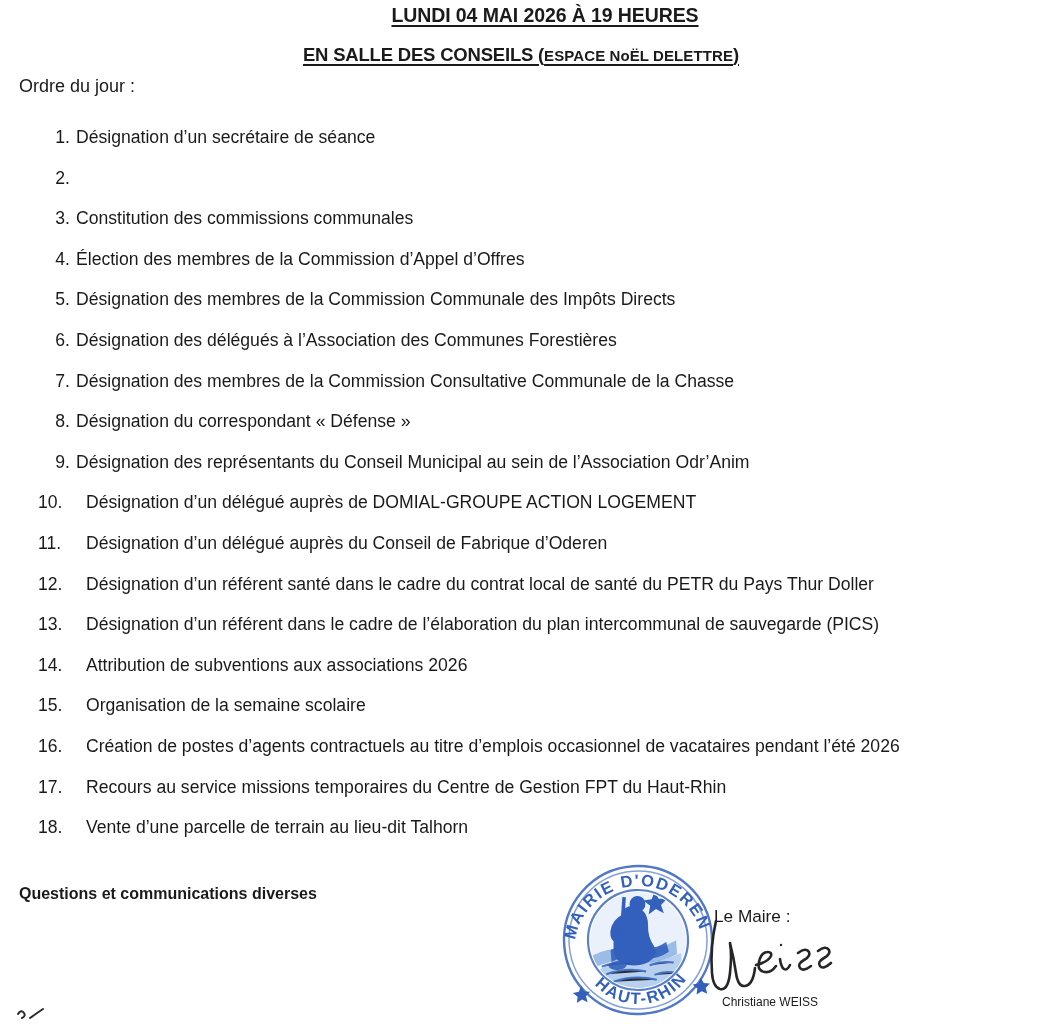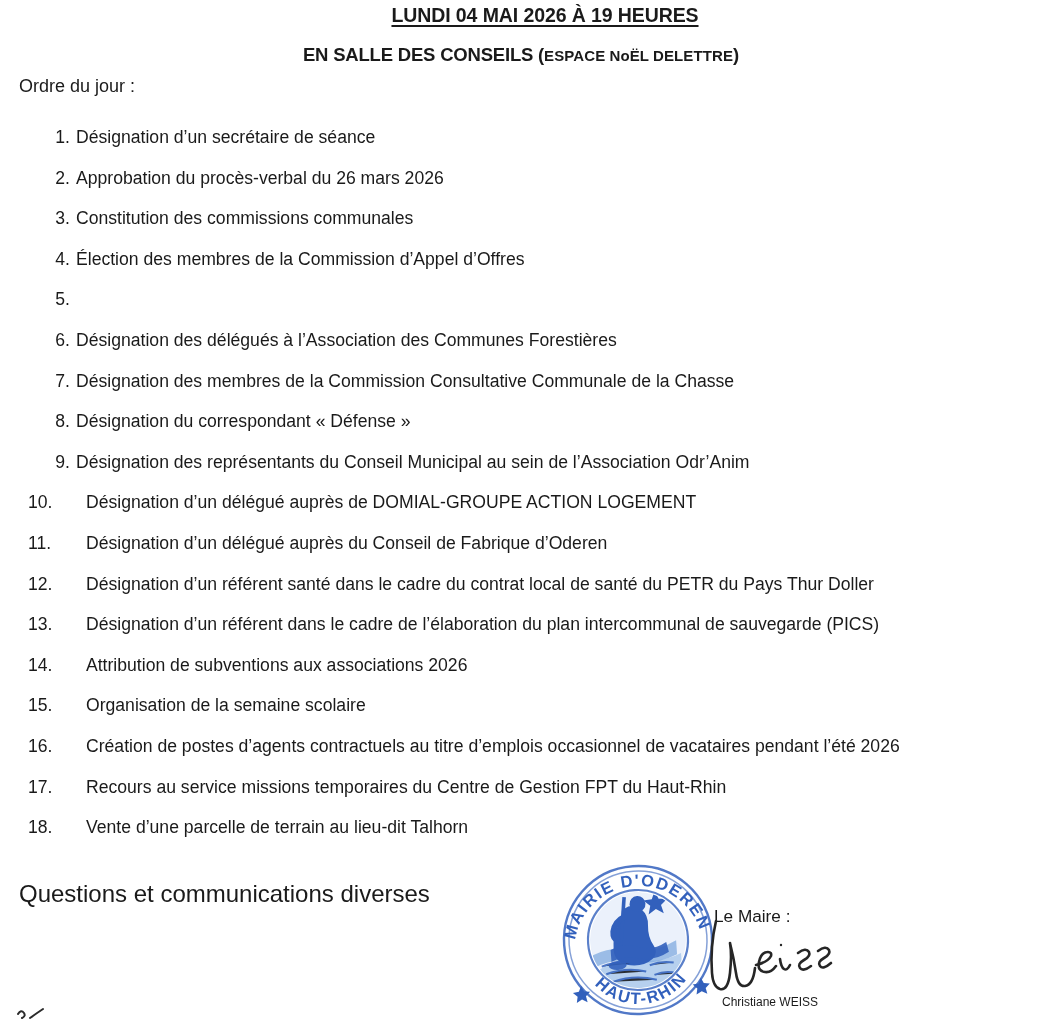--- a/index.html
+++ b/index.html
@@ -44,20 +44,21 @@
     top: 43px;
     left: 0;
     right: 0;
     text-align: center;
     font-size: 18.5px;
     font-weight: bold;
     line-height: 23px;
     letter-spacing: -0.2px;
   }
   .title-line-2 .u {
+    text-decoration: underline;
     text-underline-offset: 2.5px;
     text-decoration-thickness: 1.6px;
   }
   .smallcaps {
     font-size: 15px;
     font-weight: bold;
     letter-spacing: 0.1px;
   }
 
   
@@ -96,35 +97,36 @@
     width: 76px;
     flex: 0 0 76px;
     text-align: right;
     padding-right: 6px;
     box-sizing: border-box;
   }
   .agenda-item.wide .num {
     width: 86px;
     flex: 0 0 86px;
     text-align: left;
-    padding-left: 28px;
+    padding-left: 38px;
     padding-right: 0;
   }
   .agenda-item .txt {
     flex: 1 1 auto;
   }
 
   
   .questions-line {
     position: absolute;
     top: 883px;
     left: 19px;
-    font-size: 24px;
+    font-size: 16px;
     line-height: 22px;
     white-space: nowrap;
+    font-weight: bold;
   }
 
   .signature-block {
     position: absolute;
     top: 905px;
     left: 714px;
     width: 230px;
   }
   .le-maire {
     font-size: 17.2px;
@@ -185,32 +187,32 @@
     <span class="u">Ordre du jour</span><span> :</span>
   </div>
 
   <ol class="agenda-list">
     <li class="agenda-item">
       <span class="num">1.</span>
       <span class="txt">Désignation d’un secrétaire de séance</span>
     </li>
     <li class="agenda-item">
       <span class="num">2.</span>
-      <span class="txt">Approbation du procès-verbal du 26 mars 2026</span>
     </li>
     <li class="agenda-item">
       <span class="num">3.</span>
       <span class="txt">Constitution des commissions communales</span>
     </li>
     <li class="agenda-item">
       <span class="num">4.</span>
       <span class="txt">Élection des membres de la Commission d’Appel d’Offres</span>
     </li>
     <li class="agenda-item">
       <span class="num">5.</span>
+      <span class="txt">Désignation des membres de la Commission Communale des Impôts Directs</span>
     </li>
     <li class="agenda-item">
       <span class="num">6.</span>
       <span class="txt">Désignation des délégués à l’Association des Communes Forestières</span>
     </li>
     <li class="agenda-item">
       <span class="num">7.</span>
       <span class="txt">Désignation des membres de la Commission Consultative Communale de la Chasse</span>
     </li>
     <li class="agenda-item">

